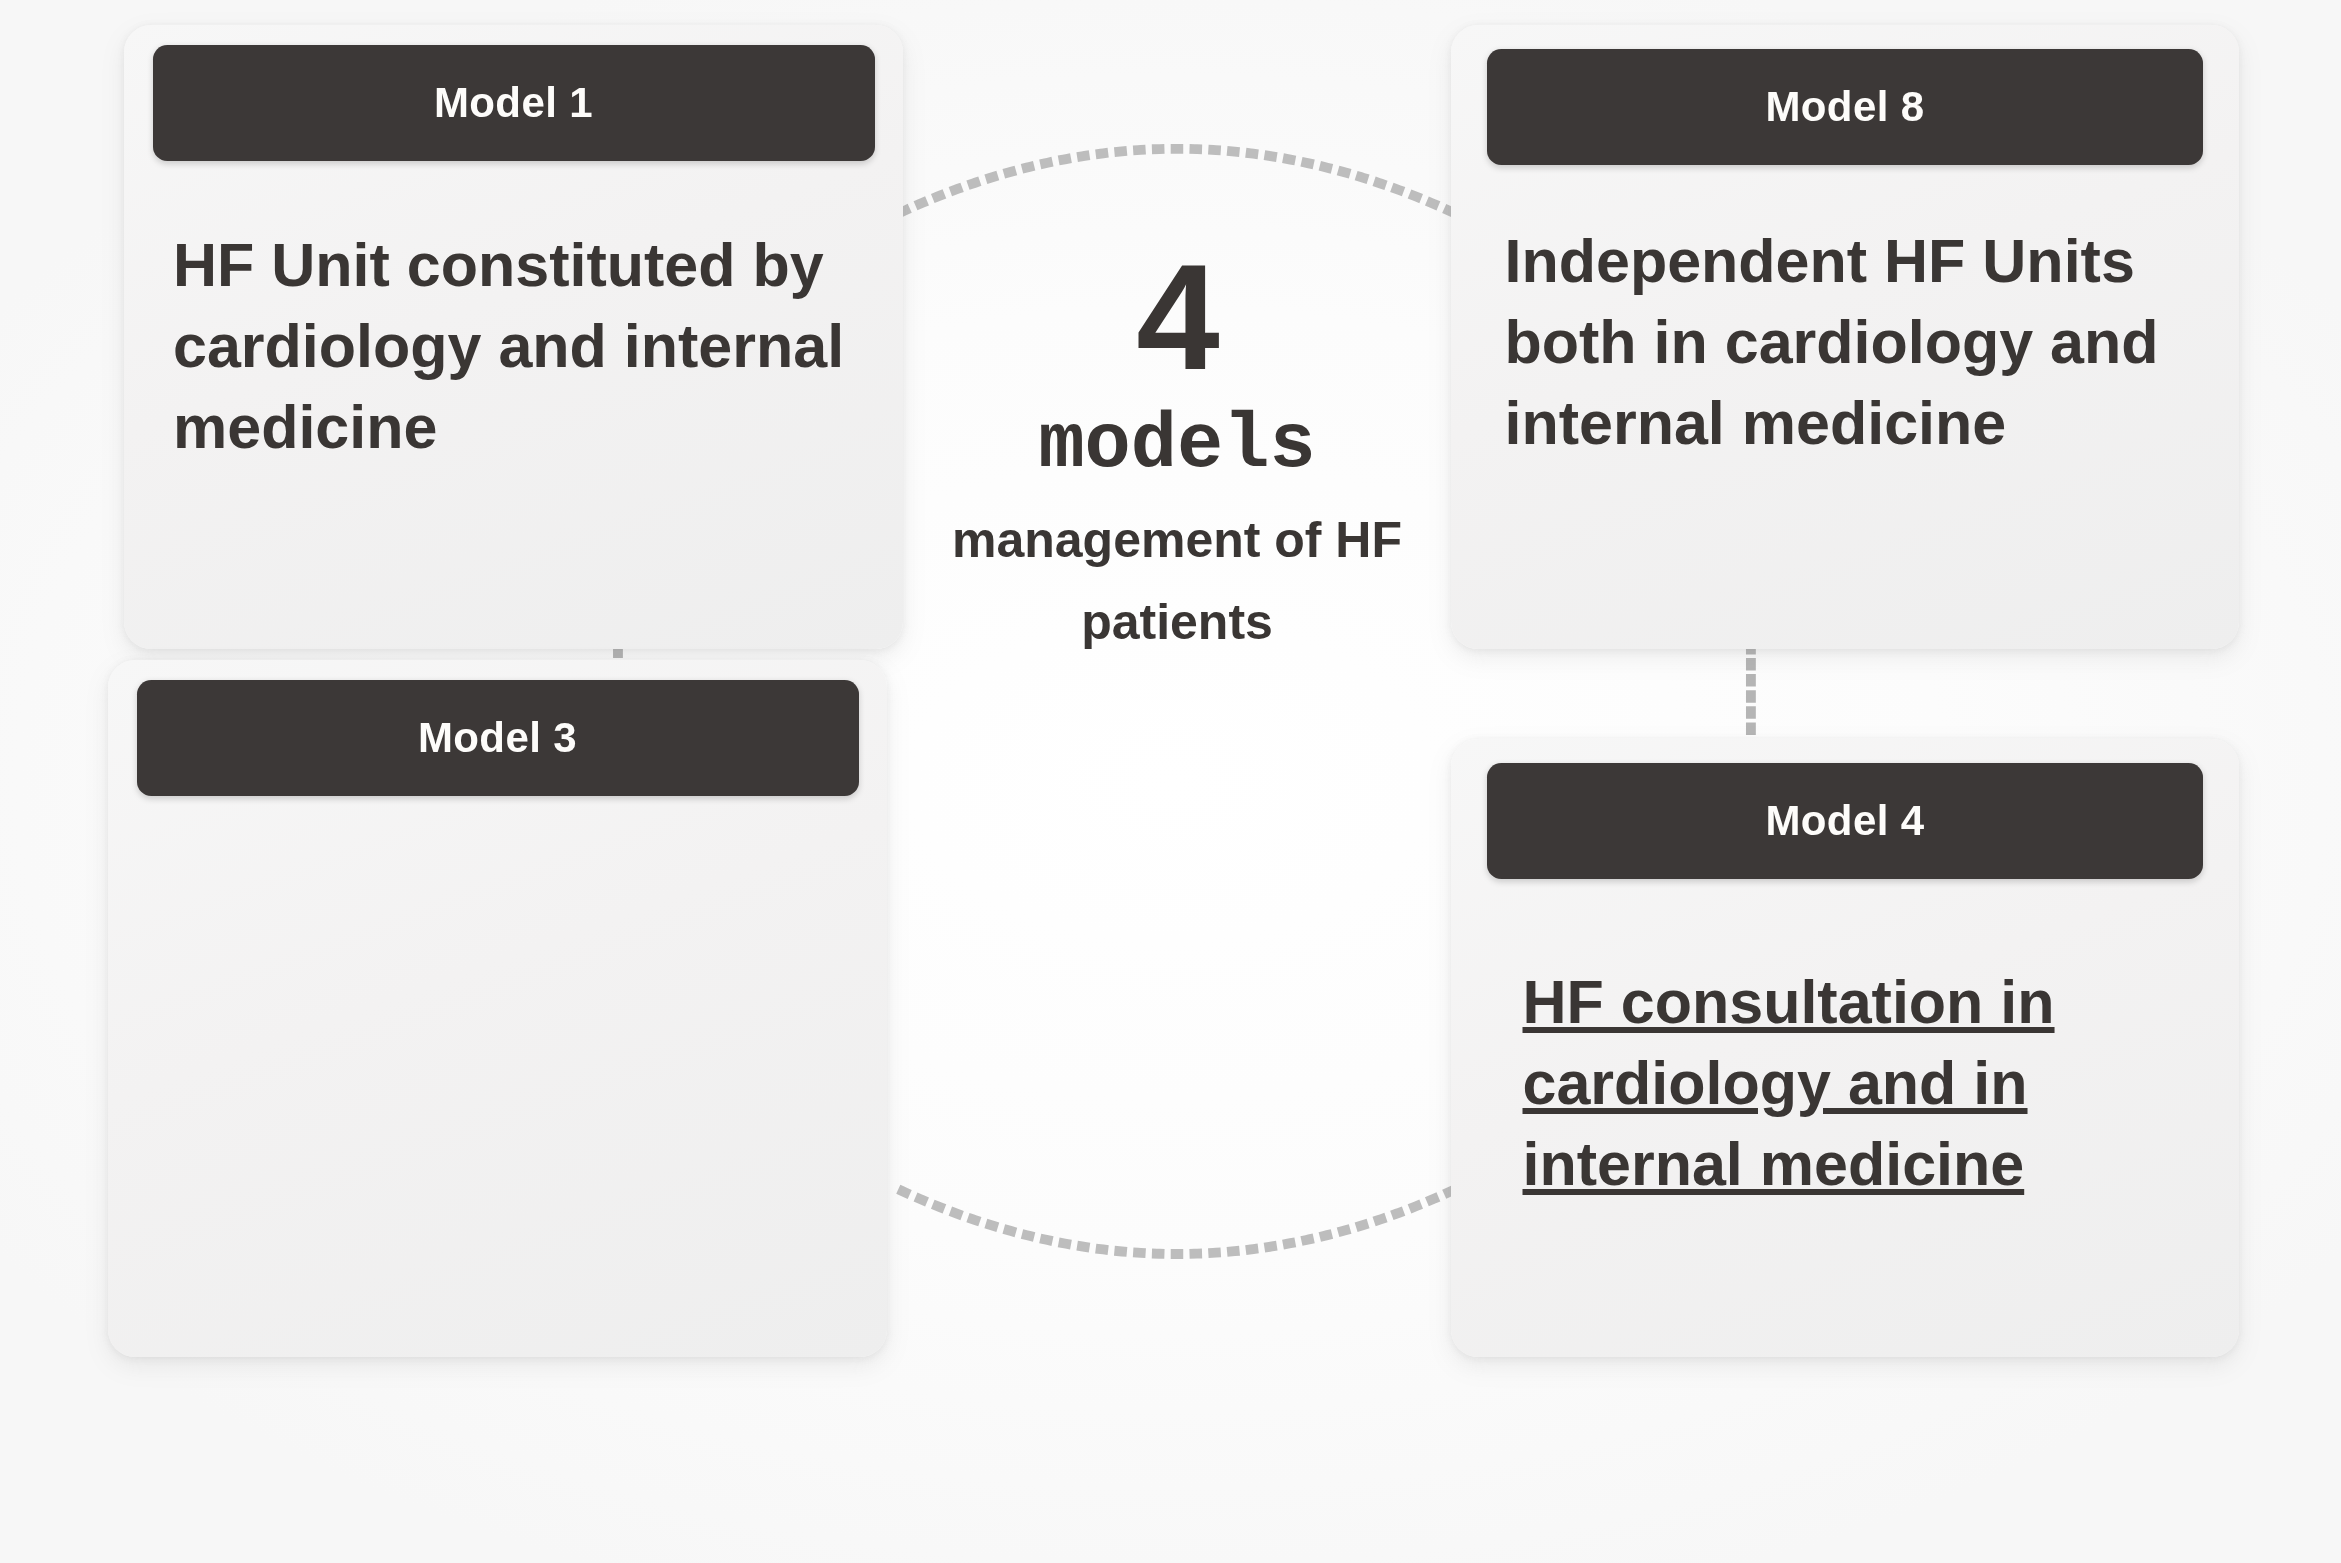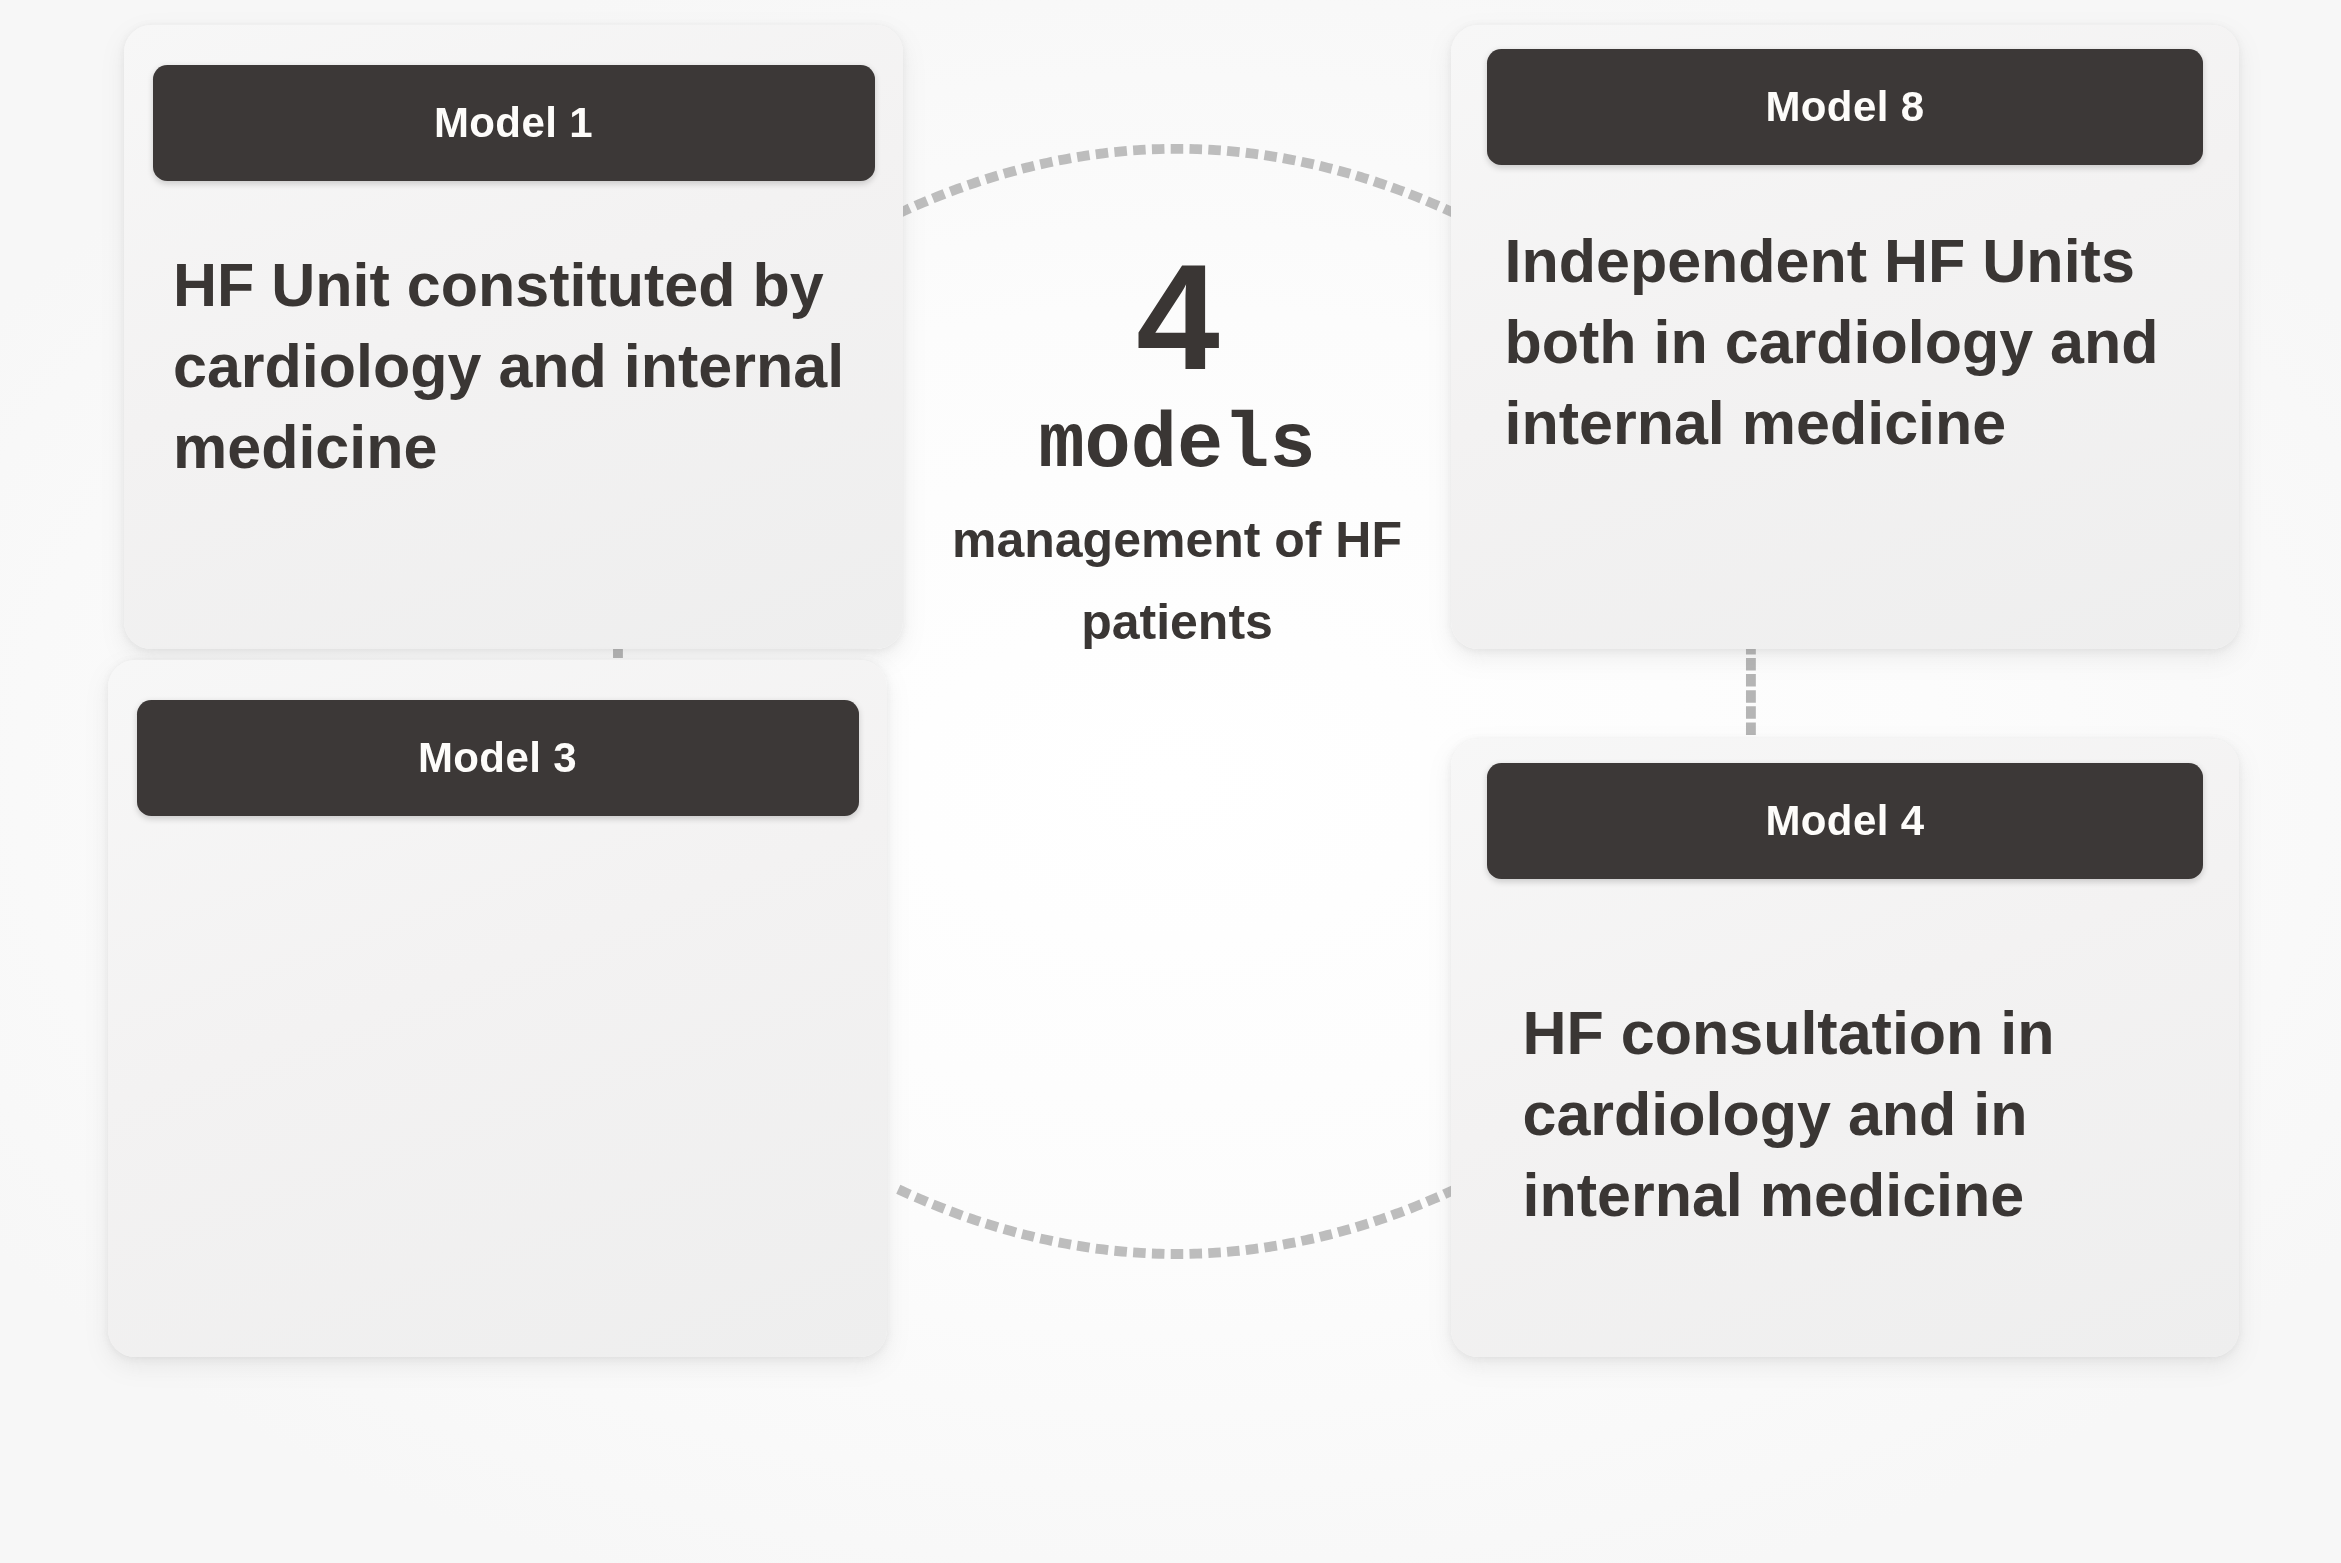--- a/index.html
+++ b/index.html
@@ -60,37 +60,37 @@
     letter-spacing: 0.4px;
     display: flex;
     align-items: center;
     justify-content: center;
     box-shadow: 0 2.7px 6.3px rgba(0, 0, 0, 0.17);
     box-sizing: border-box;
     flex: none;
   }
 
   .card-1 .card-header,
-  .card-3 .card-header { width: 722px; height: 116px; margin-top: 40px; }
+  .card-3 .card-header { width: 722px; height: 116px; margin-top: 20px; }
   .card-2 .card-header,
   .card-4 .card-header { width: 716px; height: 116px; margin-top: 24px; }
 
   .card-body {
     color: #3a3634;
     font-size: 61px;
     font-weight: bold;
     line-height: 1.33;
     text-align: left;
     box-sizing: border-box;
   }
 
   .card-1 .card-body { width: 681px; margin-top: 64px; }
   .card-2 .card-body { width: 681px; margin-top: 56px; }
   .card-3 .card-body { width: 716px; margin-top: 47px; }
-  .card-4 .card-body { width: 645px; margin-top: 114px; }
+  .card-4 .card-body { width: 645px; margin-top: 83px; text-decoration: underline; }
 
   
   #center-block {
     position: absolute;
     z-index: 3;
     left: 903px;
     top: 242px;
     width: 548px;
     text-align: center;
     color: #3a3634;

